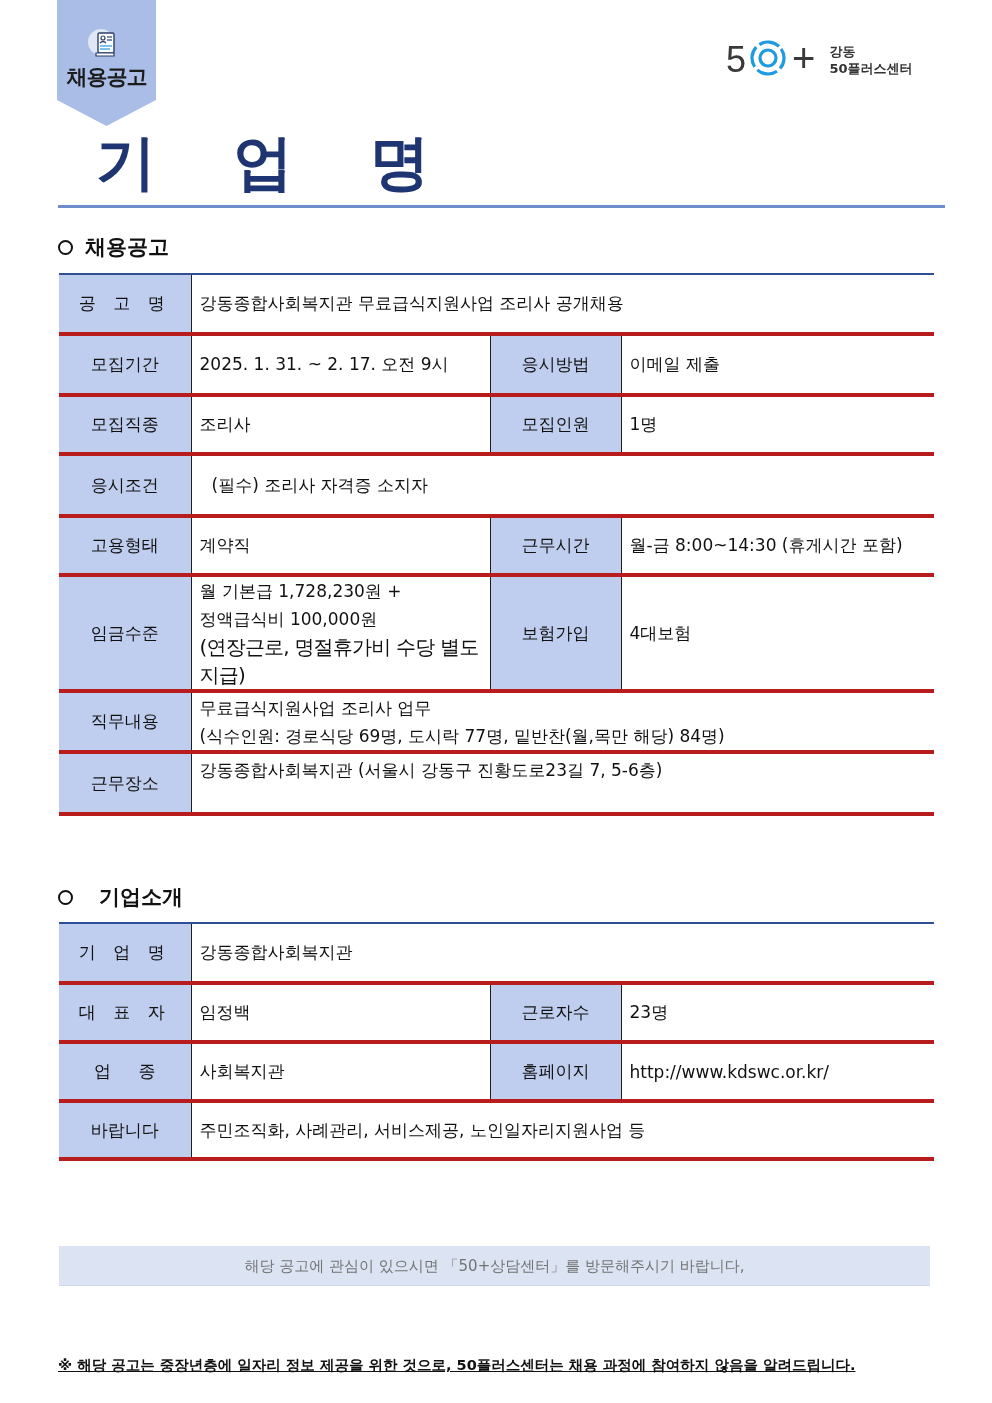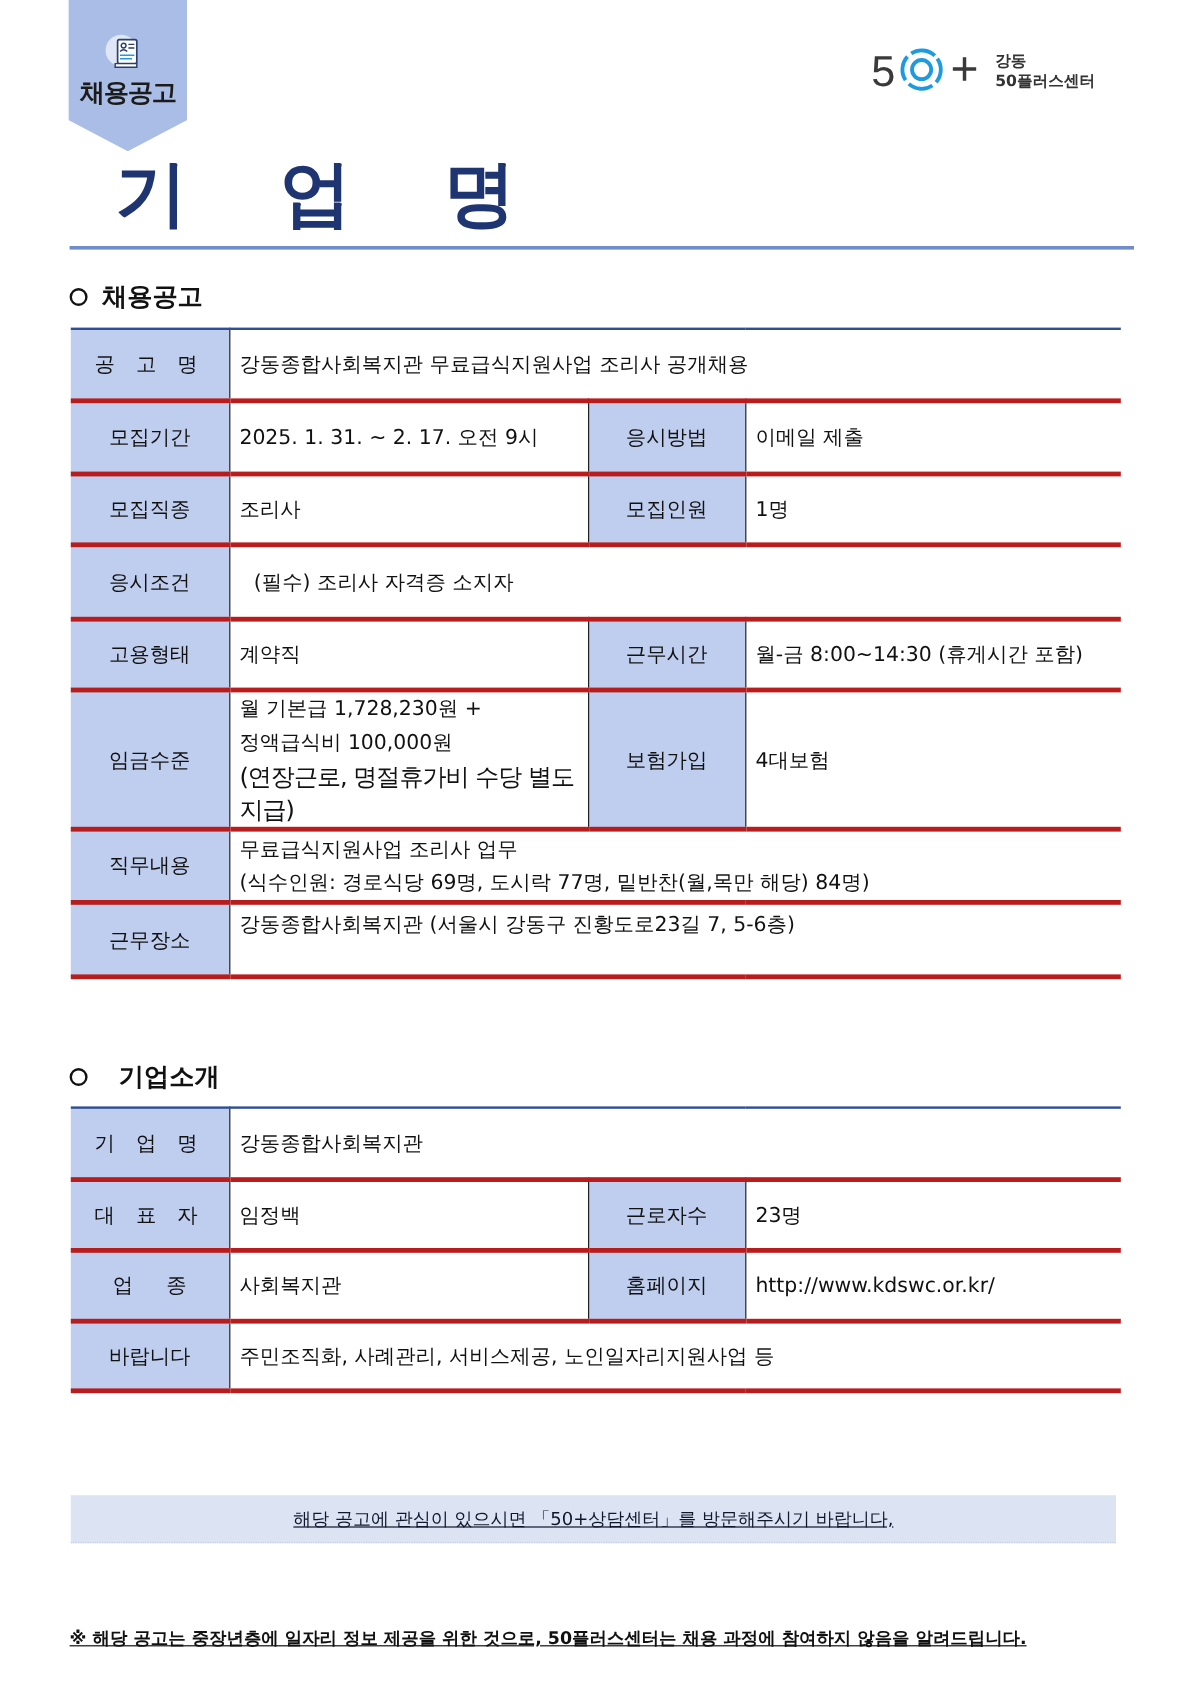--- a/index.html
+++ b/index.html
@@ -97,21 +97,21 @@
   table.info td.v:last-child { border-right: none; }
   table.info td.wide-sp { letter-spacing: 6px; }
   table.info td.multi { line-height: 28px; }
 
   
   .notice {
     position: absolute; left: 59px; top: 1246px; width: 871px; height: 40px;
     background: #dce4f4;
     border-bottom: 1px dotted #c6cfe3;
     text-align: center; line-height: 40px;
-    font-size: 15px; color: #0f172a; text-decoration: underline;
+    font-size: 15px; color: #737373;
   }
 
   .footnote {
     position: absolute; left: 58px; top: 1356px; width: 880px;
     font-size: 14.5px; color: #111;
     text-decoration: underline;
     white-space: nowrap;
     font-weight: bold;
   }
 </style>

